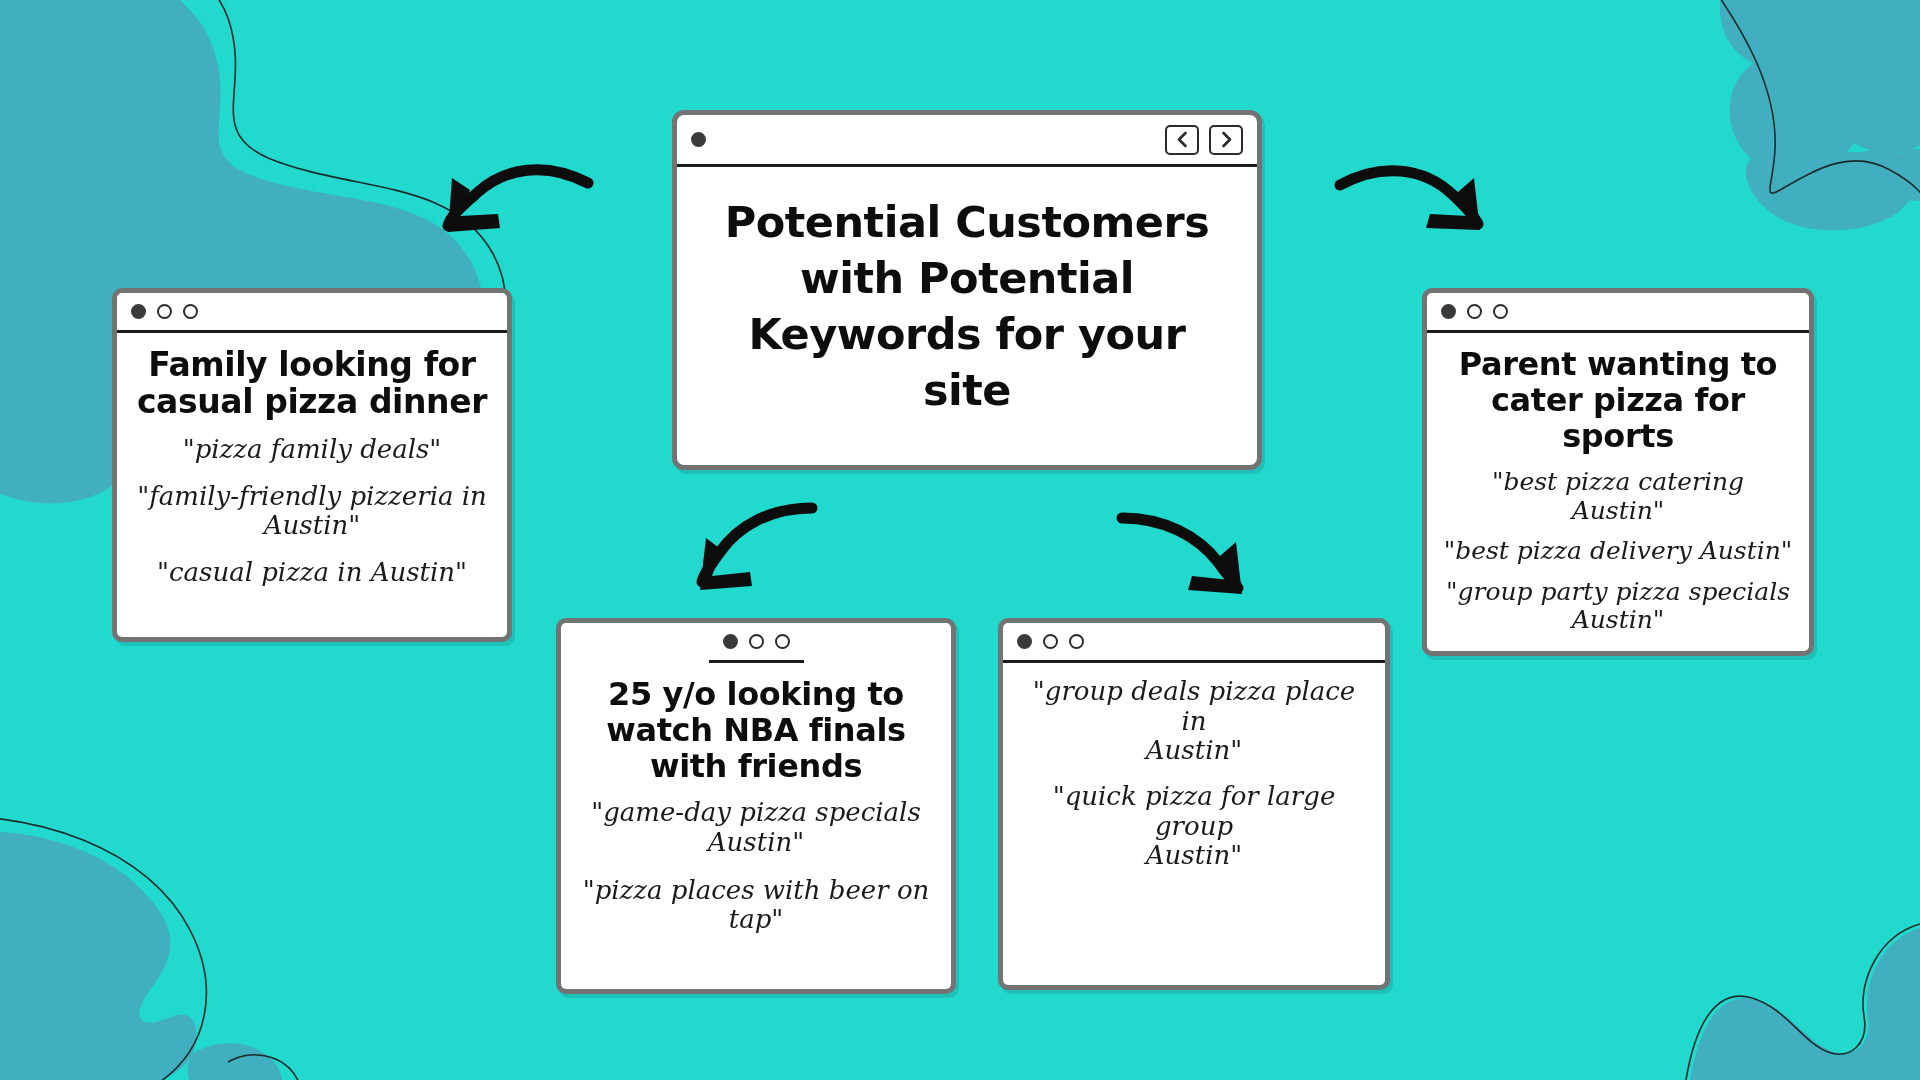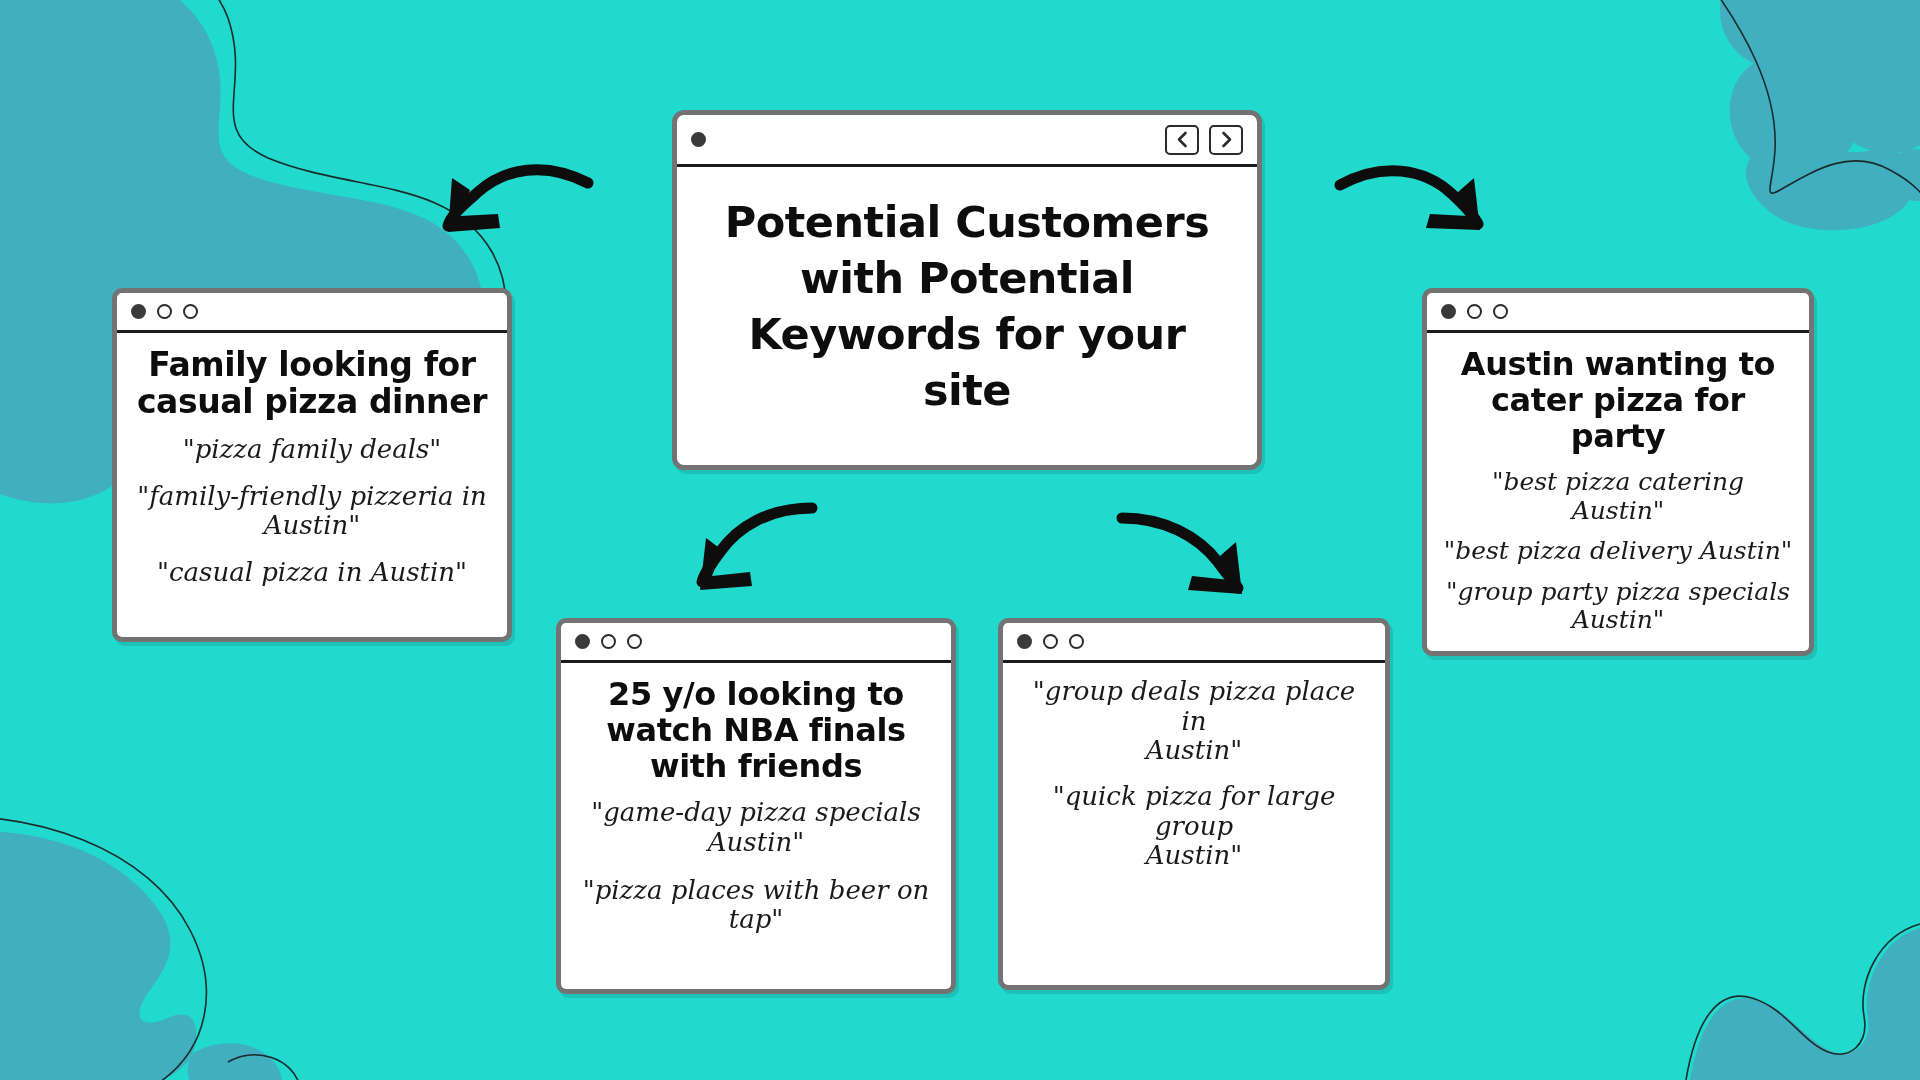--- a/index.html
+++ b/index.html
@@ -114,21 +114,21 @@
     font-family:"DejaVu Serif", serif;
     font-style:italic;
     font-size:25px;
     line-height:1.14;
     color:#1a1a1a;
     white-space:pre-line;
   }
 
   #card-family  { left:112px;  top:288px; width:400px; height:354px; }
   #card-parent  { left:1422px; top:288px; width:392px; height:368px; }
-  #card-nba     { left:556px;  top:618px; width:400px; height:376px; }
+  #card-nba     { left:556px;  top:618px; width:400px; height:376px;align-items:center; }
   #card-kids    { left:998px;  top:618px; width:392px; height:372px; }
 
   #card-family .card-title { font-size:33px; }
   #card-family .kw  { font-size:26px; }
   #card-family .kw-list { gap:17px; }
 
   #card-parent .card-title { font-size:32px; }
   #card-parent .kw { font-size:25px; }
   #card-parent .kw-list { gap:12px; }
 
@@ -245,21 +245,21 @@
 
 <div class="win persona" id="card-parent">
   <div class="win-titlebar">
     <div class="dots">
       <span class="dot filled"></span>
       <span class="dot"></span>
       <span class="dot"></span>
     </div>
   </div>
   <div class="win-body">
-    <div class="card-title">Austin wanting to cater pizza for party</div>
+    <div class="card-title">Parent wanting to cater pizza for sports</div>
     <div class="kw-list">
       <div class="kw">"best pizza catering Austin"</div>
       <div class="kw">"best pizza delivery Austin"</div>
       <div class="kw">"group party pizza specials
 Austin"</div>
     </div>
   </div>
 </div>
 
 <div class="win persona" id="card-nba">

